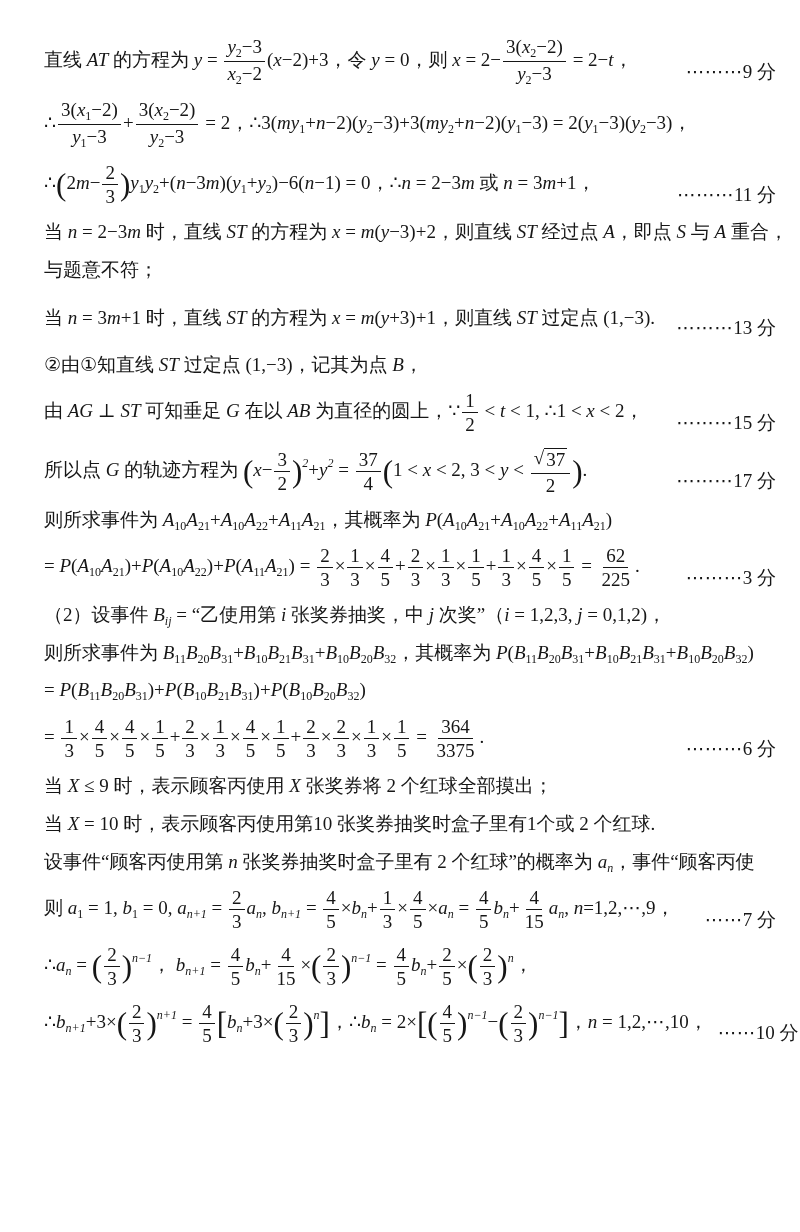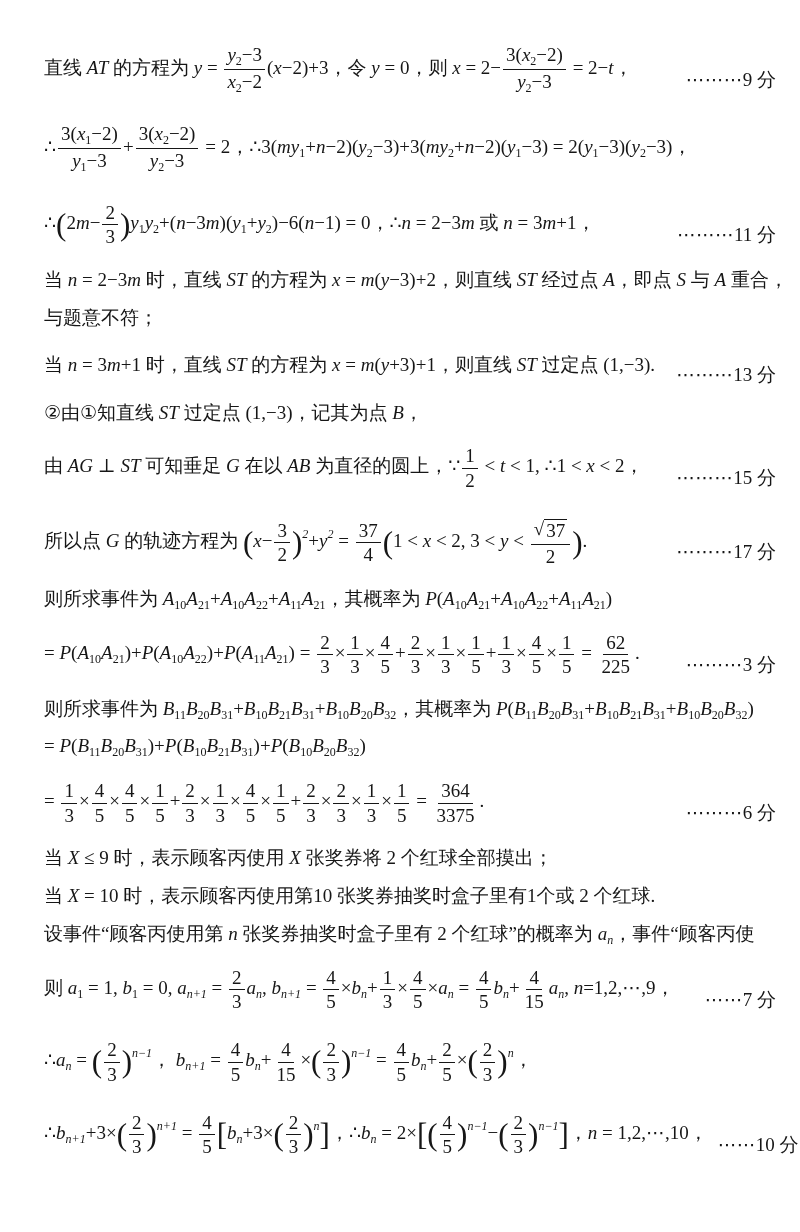--- a/index.html
+++ b/index.html
@@ -13,21 +13,21 @@
   .line { display:flex; align-items:center; margin-bottom:11px; min-height:27px; }
   .content { white-space:nowrap; }
   .score { margin-left:auto; padding-left:10px; white-space:nowrap;
            font-family:"Liberation Serif","DejaVu Sans",serif;margin-top:20px; }
   .mr { font-style:normal; }
   .mi { font-style:italic; font-family:"Liberation Serif","DejaVu Serif",serif; }
   sub.msub { font-size:12px; font-style:normal; vertical-align:-4px; }
   sub.msub.mi { font-style:italic; }
   sup.msup { font-size:12px; vertical-align:9px; }
   .frac { display:inline-flex; flex-direction:column; align-items:center;
-          vertical-align:middle; margin:8px 2px; line-height:1.12; text-align:center; }
+          vertical-align:middle; margin:0 2px; line-height:1.12; text-align:center; }
   .frac .num { display:block; padding:0 3px 1px 3px; border-bottom:1.5px solid #161616; }
   .frac .den { display:block; padding:1px 3px 0 3px;text-align:right; }
   .big { font-size:31px; line-height:0.9; vertical-align:middle; }
   .sqrt { display:inline-flex; align-items:flex-start; }
   .rad  { line-height:1.05; }
   .sqrtc{ border-top:1.5px solid #161616; padding:0 2px; line-height:1.2; }
 </style>
 </head>
 <body>
 
@@ -126,20 +126,23 @@
           </span><span class="mr">×</span><span class="frac">
             <span class="num"><span class="mr">1</span></span>
             <span class="den"><span class="mr">5</span></span>
           </span><span class="mr"> = </span><span class="frac">
             <span class="num"><span class="mr">62</span></span>
             <span class="den"><span class="mr">225</span></span>
           </span><span class="mr">.</span></span>
         <span class="score">⋯⋯⋯3 分</span>
       </div>
       <div class="line">
+        <span class="content"><span class="mr">（2）设事件 </span><span class="mi">B</span><sub class="msub mi">ij</sub><span class="mr"> = “乙使用第 </span><span class="mi">i</span><span class="mr"> 张奖券抽奖，中 </span><span class="mi">j</span><span class="mr"> 次奖”（</span><span class="mi">i</span><span class="mr"> = 1,2,3, </span><span class="mi">j</span><span class="mr"> = 0,1,2)，</span></span>
+      </div>
+      <div class="line">
         <span class="content"><span class="mr">则所求事件为 </span><span class="mi">B</span><sub class="msub">11</sub><span class="mi">B</span><sub class="msub">20</sub><span class="mi">B</span><sub class="msub">31</sub><span class="mr">+</span><span class="mi">B</span><sub class="msub">10</sub><span class="mi">B</span><sub class="msub">21</sub><span class="mi">B</span><sub class="msub">31</sub><span class="mr">+</span><span class="mi">B</span><sub class="msub">10</sub><span class="mi">B</span><sub class="msub">20</sub><span class="mi">B</span><sub class="msub">32</sub><span class="mr">，其概率为 </span><span class="mi">P</span><span class="mr">(</span><span class="mi">B</span><sub class="msub">11</sub><span class="mi">B</span><sub class="msub">20</sub><span class="mi">B</span><sub class="msub">31</sub><span class="mr">+</span><span class="mi">B</span><sub class="msub">10</sub><span class="mi">B</span><sub class="msub">21</sub><span class="mi">B</span><sub class="msub">31</sub><span class="mr">+</span><span class="mi">B</span><sub class="msub">10</sub><span class="mi">B</span><sub class="msub">20</sub><span class="mi">B</span><sub class="msub">32</sub><span class="mr">)</span></span>
       </div>
       <div class="line">
         <span class="content"><span class="mr">= </span><span class="mi">P</span><span class="mr">(</span><span class="mi">B</span><sub class="msub">11</sub><span class="mi">B</span><sub class="msub">20</sub><span class="mi">B</span><sub class="msub">31</sub><span class="mr">)+</span><span class="mi">P</span><span class="mr">(</span><span class="mi">B</span><sub class="msub">10</sub><span class="mi">B</span><sub class="msub">21</sub><span class="mi">B</span><sub class="msub">31</sub><span class="mr">)+</span><span class="mi">P</span><span class="mr">(</span><span class="mi">B</span><sub class="msub">10</sub><span class="mi">B</span><sub class="msub">20</sub><span class="mi">B</span><sub class="msub">32</sub><span class="mr">)</span></span>
       </div>
       <div class="line">
         <span class="content"><span class="mr">= </span><span class="frac">
             <span class="num"><span class="mr">1</span></span>
             <span class="den"><span class="mr">3</span></span>
           </span><span class="mr">×</span><span class="frac">

